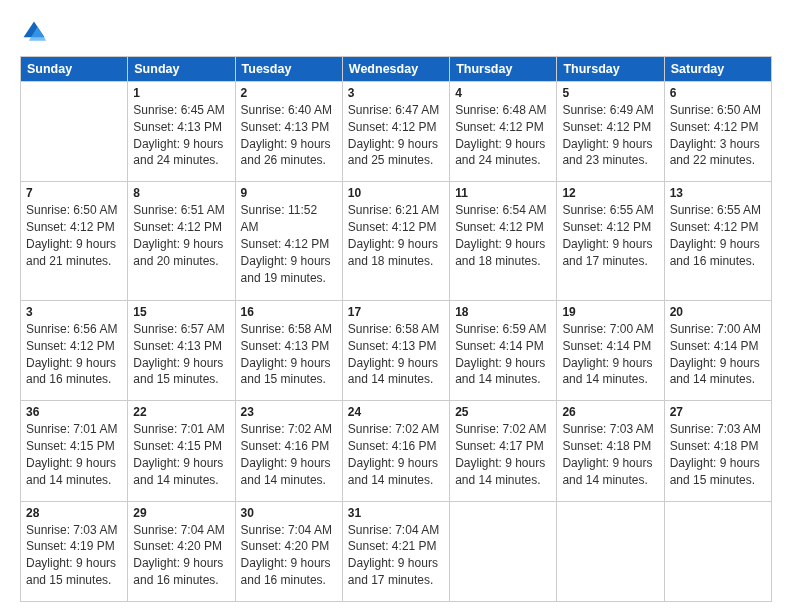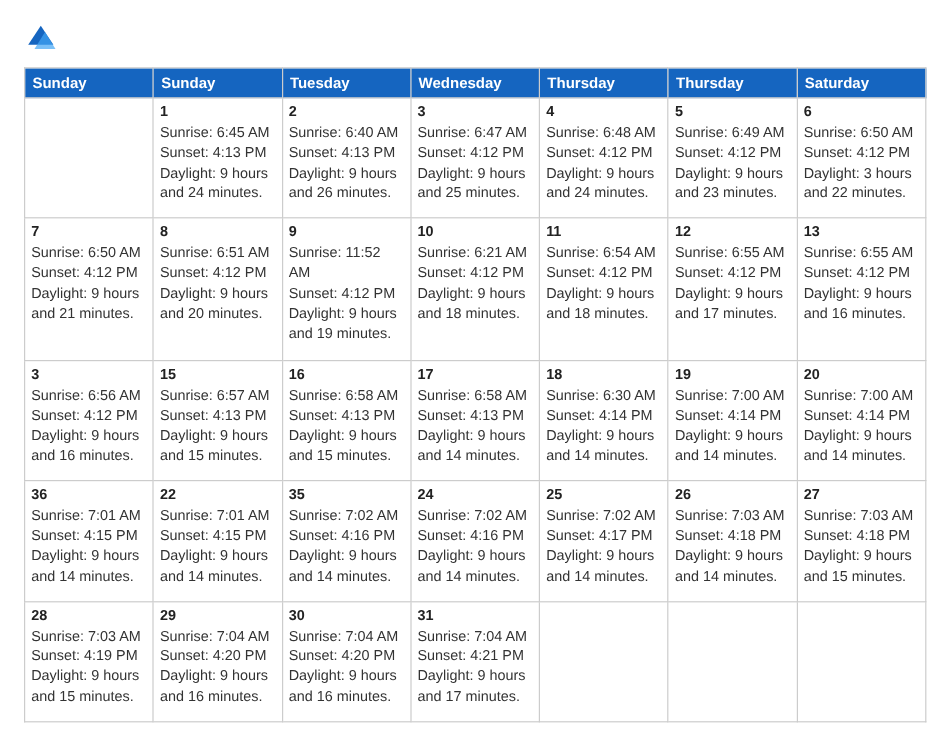--- a/index.html
+++ b/index.html
@@ -198,42 +198,42 @@
           <td>
             <span class="day-num">16</span>
             <div class="day-info"><span>Sunrise: 6:58 AM</span><br><span>Sunset: 4:13 PM</span><br><span>Daylight: 9 hours and 15 minutes.</span></div>
           </td>
           <td>
             <span class="day-num">17</span>
             <div class="day-info"><span>Sunrise: 6:58 AM</span><br><span>Sunset: 4:13 PM</span><br><span>Daylight: 9 hours and 14 minutes.</span></div>
           </td>
           <td>
             <span class="day-num">18</span>
-            <div class="day-info"><span>Sunrise: 6:30 AM</span><br><span>Sunset: 4:14 PM</span><br><span>Daylight: 9 hours and 14 minutes.</span></div>
+            <div class="day-info"><span>Sunrise: 6:59 AM</span><br><span>Sunset: 4:14 PM</span><br><span>Daylight: 9 hours and 14 minutes.</span></div>
           </td>
           <td>
             <span class="day-num">19</span>
             <div class="day-info"><span>Sunrise: 7:00 AM</span><br><span>Sunset: 4:14 PM</span><br><span>Daylight: 9 hours and 14 minutes.</span></div>
           </td>
           <td>
             <span class="day-num">20</span>
             <div class="day-info"><span>Sunrise: 7:00 AM</span><br><span>Sunset: 4:14 PM</span><br><span>Daylight: 9 hours and 14 minutes.</span></div>
           </td>
         </tr>
         <tr>
           <td>
             <span class="day-num">36</span>
             <div class="day-info"><span>Sunrise: 7:01 AM</span><br><span>Sunset: 4:15 PM</span><br><span>Daylight: 9 hours and 14 minutes.</span></div>
           </td>
           <td>
             <span class="day-num">22</span>
             <div class="day-info"><span>Sunrise: 7:01 AM</span><br><span>Sunset: 4:15 PM</span><br><span>Daylight: 9 hours and 14 minutes.</span></div>
           </td>
           <td>
-            <span class="day-num">35</span>
+            <span class="day-num">23</span>
             <div class="day-info"><span>Sunrise: 7:02 AM</span><br><span>Sunset: 4:16 PM</span><br><span>Daylight: 9 hours and 14 minutes.</span></div>
           </td>
           <td>
             <span class="day-num">24</span>
             <div class="day-info"><span>Sunrise: 7:02 AM</span><br><span>Sunset: 4:16 PM</span><br><span>Daylight: 9 hours and 14 minutes.</span></div>
           </td>
           <td>
             <span class="day-num">25</span>
             <div class="day-info"><span>Sunrise: 7:02 AM</span><br><span>Sunset: 4:17 PM</span><br><span>Daylight: 9 hours and 14 minutes.</span></div>
           </td>

